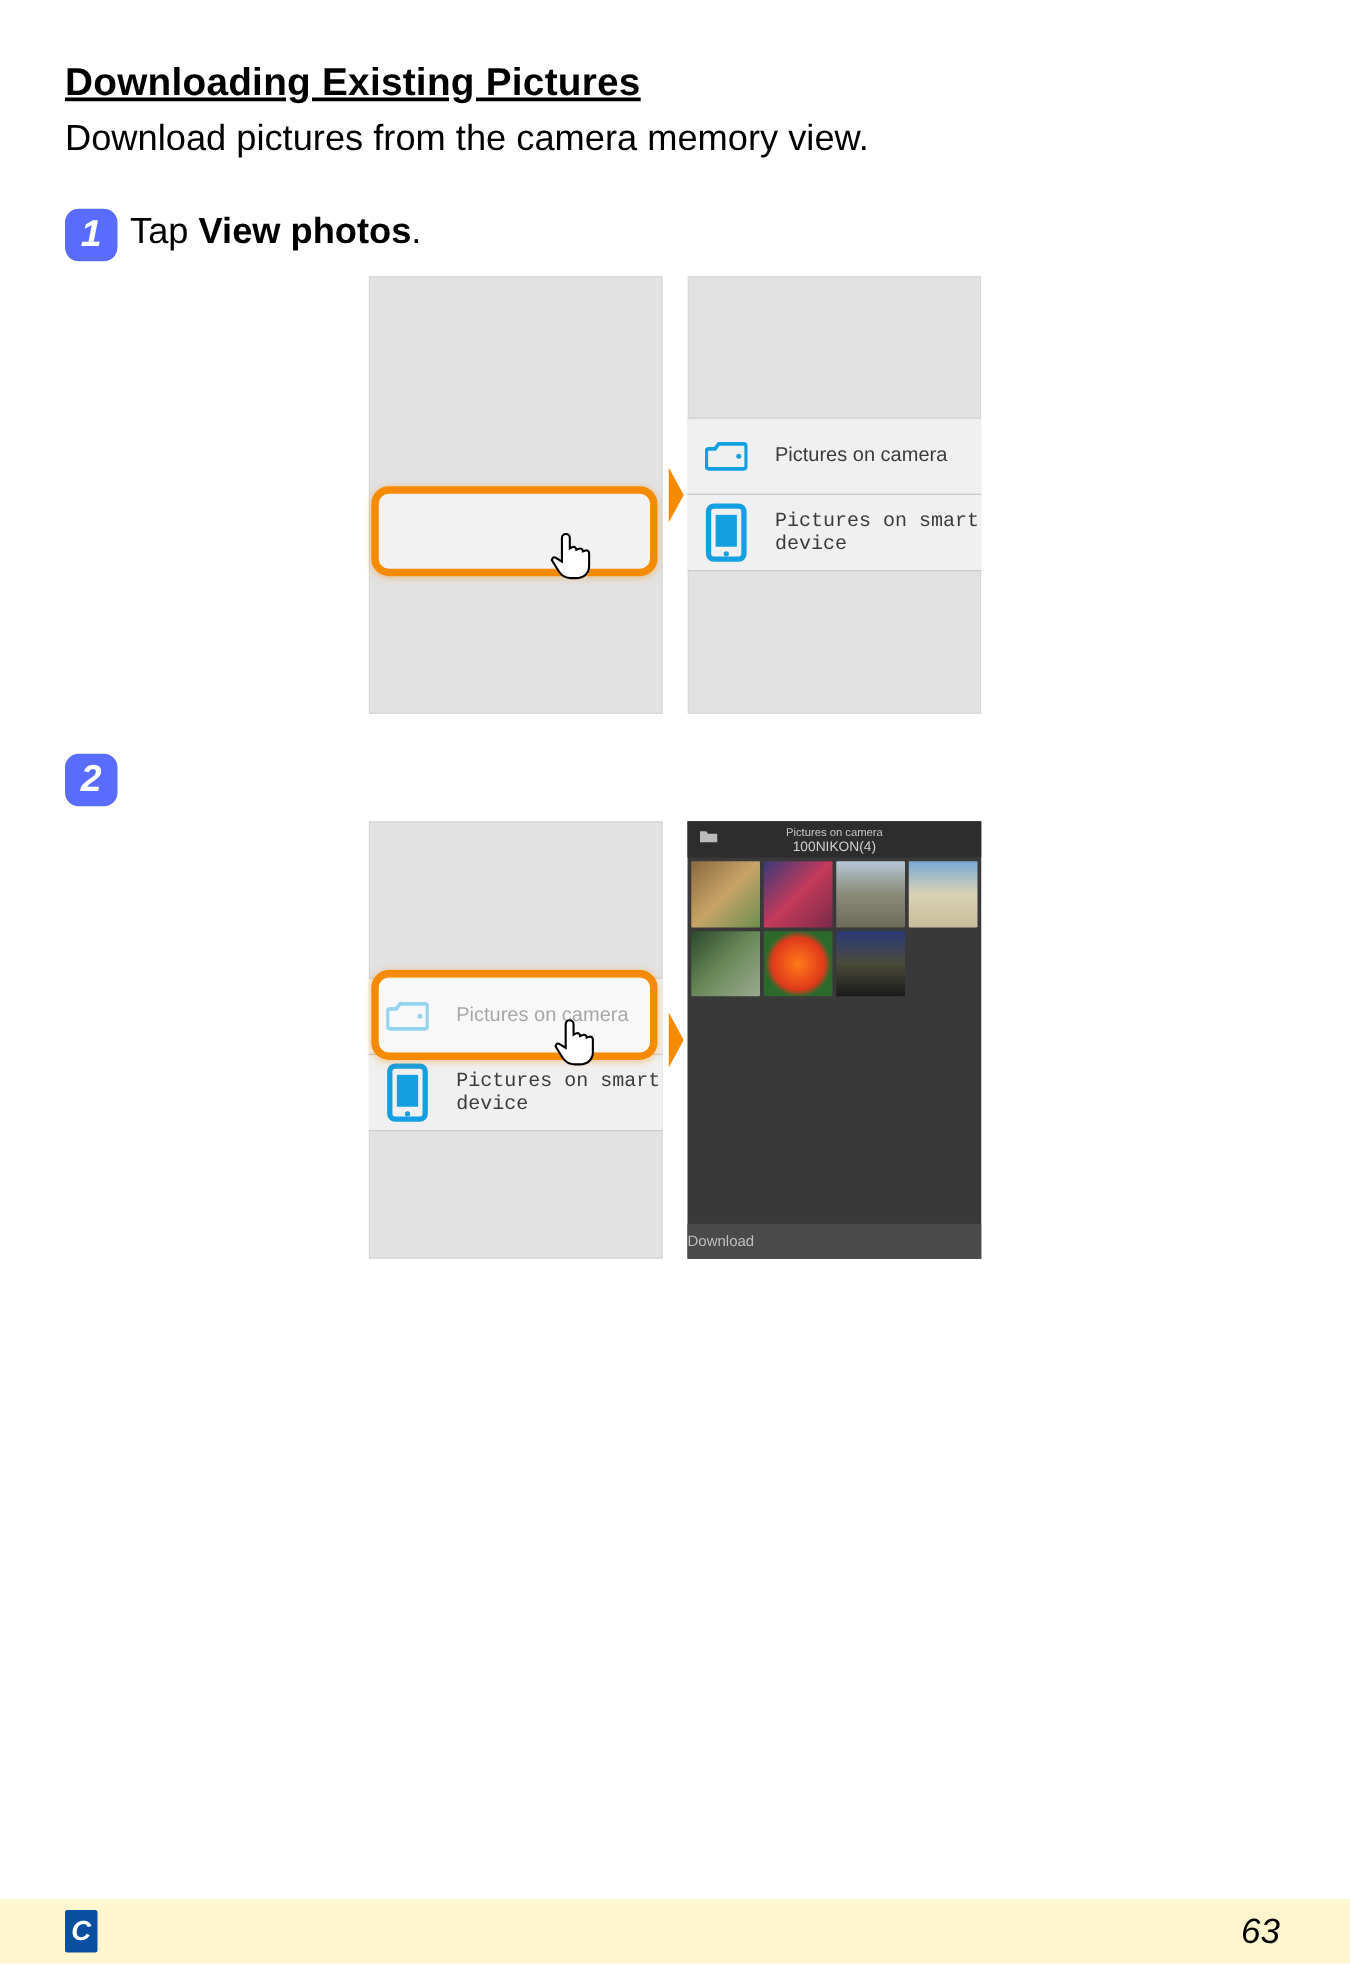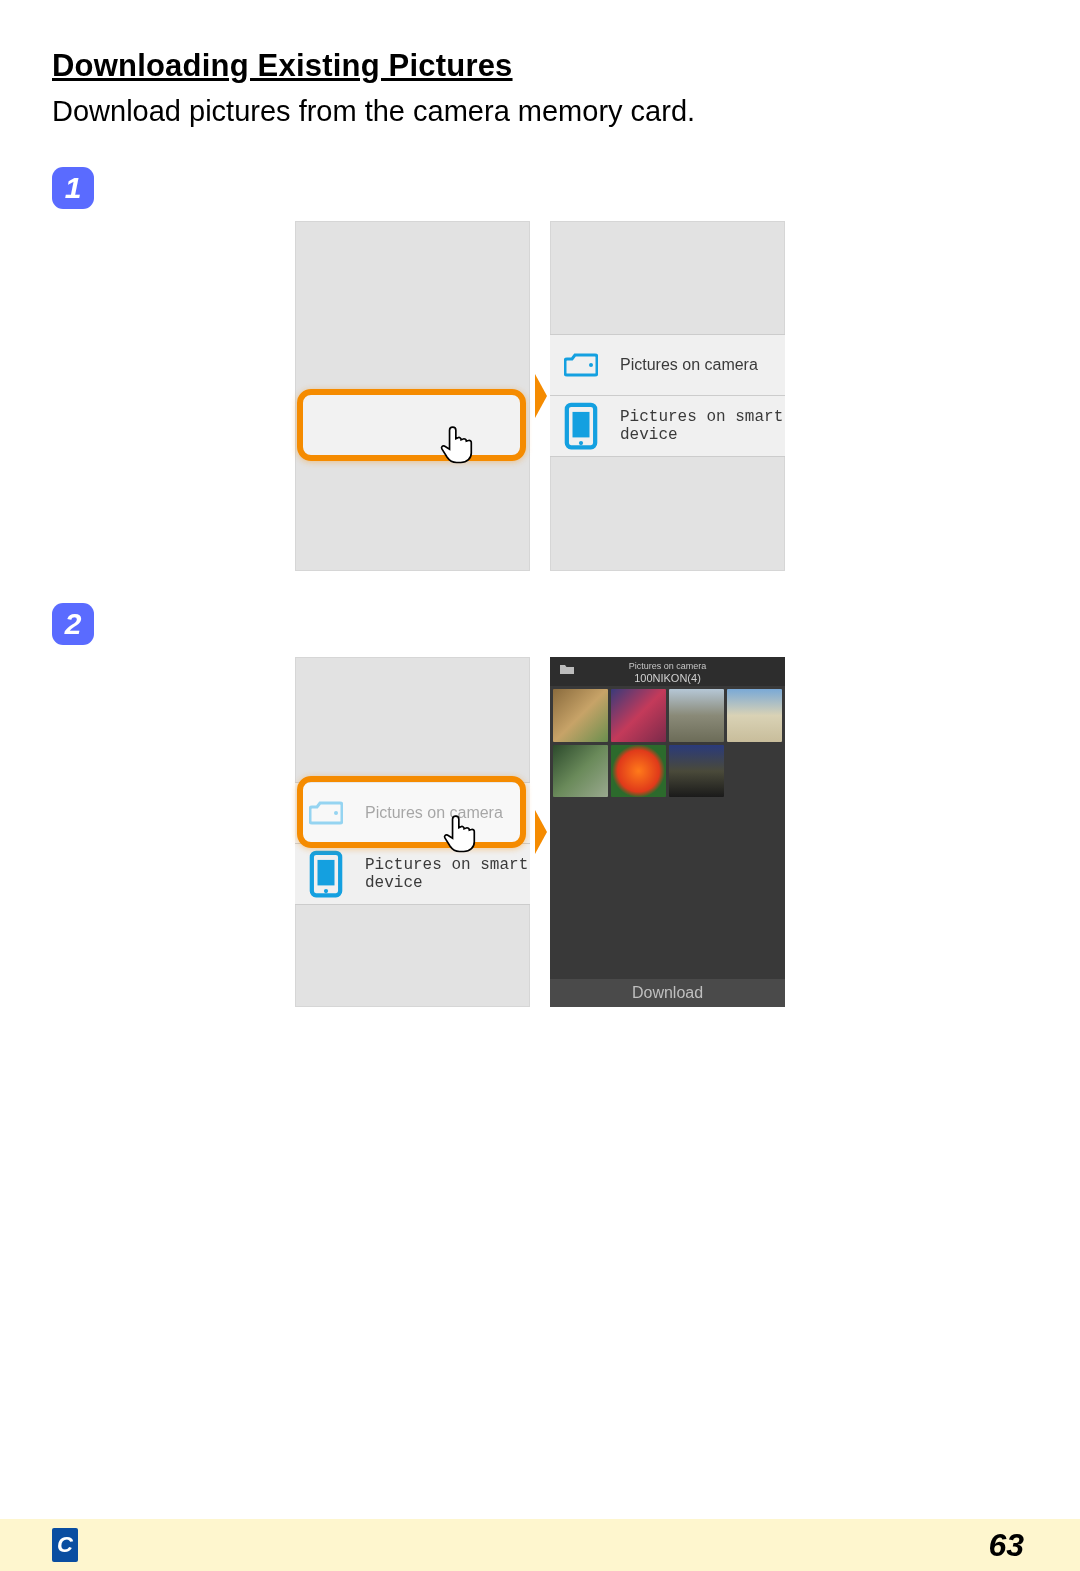--- a/index.html
+++ b/index.html
@@ -25,35 +25,40 @@
   .tap-hand{position:absolute;width:42px;height:42px;}
   .tap-hand svg{width:100%;height:100%;}
   .flow-arrow{position:absolute;width:0;height:0;border-top:22px solid transparent;border-bottom:22px solid transparent;border-left:12px solid #f58b00;left:-15px;top:50%;transform:translateY(-50%);}
   
   .gallery{width:235px;height:350px;background:#393939;position:relative;display:flex;flex-direction:column;}
   .gallery-header{background:#2d2d2d;color:#c7c7c7;font-size:9px;text-align:center;padding:4px 0 2px;position:relative;}
   .gallery-header .sub{display:block;color:#d0d0d0;font-size:11px;margin-top:1px;}
   .gallery-header .folder{position:absolute;left:10px;top:6px;}
   .thumb-grid{display:grid;grid-template-columns:repeat(4,1fr);gap:3px;padding:3px;}
   .thumb{width:100%;aspect-ratio:1.05/1;border-radius:1px;}
-  .gallery-footer{margin-top:auto;background:#4a4a4a;color:#bfbfbf;font-size:16px;text-align:center;height:28px;line-height:28px;}
+  .gallery-footer{margin-top:auto;background:#4a4a4a;color:#bfbfbf;font-size:12px;height:28px;line-height:28px;}
   
   .page-footer{position:absolute;bottom:0;left:0;right:0;height:52px;background:#fef6ce;display:flex;align-items:center;justify-content:space-between;padding:0 56px 0 52px;}
   .footer-tab{width:26px;height:34px;background:#0a4ea1;color:#fff;font-weight:700;font-style:italic;font-size:22px;display:flex;align-items:center;justify-content:center;border-radius:2px;}
-  .footer-num{font-style:italic;font-weight:700;font-size:32px;}
+  .footer-num{font-style:italic;font-weight:400;font-size:28px;}
 </style>
 </head>
 <body>
 
 <div class="page">
   <h2 class="title">Downloading Existing Pictures</h2>
-  <p class="intro">Download pictures from the camera memory card.</p>
+  <p class="intro">Download pictures from the camera memory view.</p>
 
   <div class="step">
     <div class="step-num">1</div>
+    <div class="step-body">
+      <p class="step-title">
+        <span>Tap </span><span class="bold">View photos</span><span>.</span>
+      </p>
+    </div>
   </div>
 
   <div class="figure-wrap">
     <div class="figure-row">
 
       <div class="screen-panel">
         <div class="highlight-box" style="left:2px;top:168px;width:229px;height:72px;"></div>
         <div class="tap-hand" style="left:143px;top:202px;">
           <svg viewBox="0 0 40 40">
               <path d="M14 4c1.7 0 3 1.3 3 3v8l2-1c1.5-.7 3 .4 3 2l2-.8c1.4-.6 3 .5 3 2l2-.6c1.3-.5 2.7.6 2.7 2v10c0 5-4 9-10 9h-4c-4 0-7-2-9-5l-5-8c-1-1.6.7-3.5 2.4-2.6L11 25V7c0-1.7 1.3-3 3-3z" fill="#fff" stroke="#000" stroke-width="1.6"></path>

